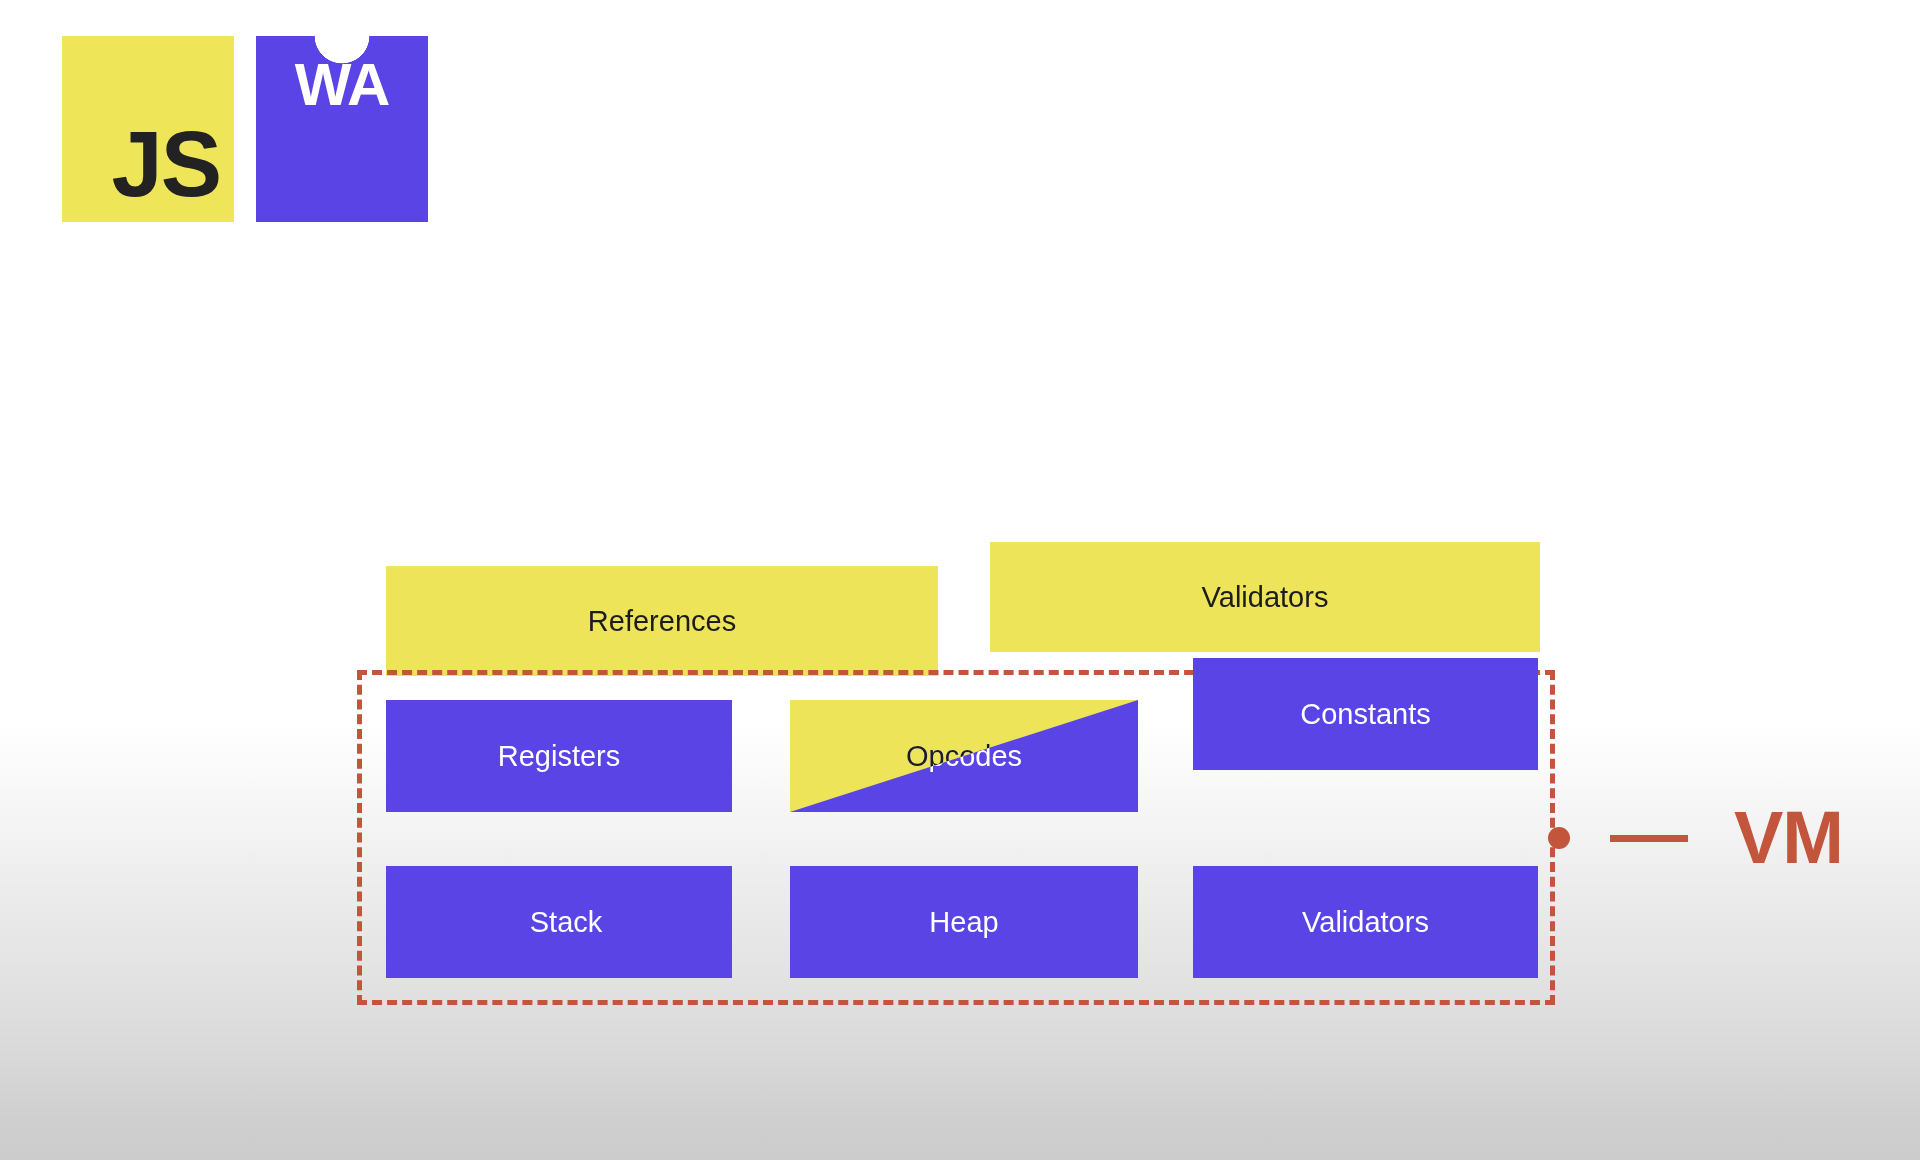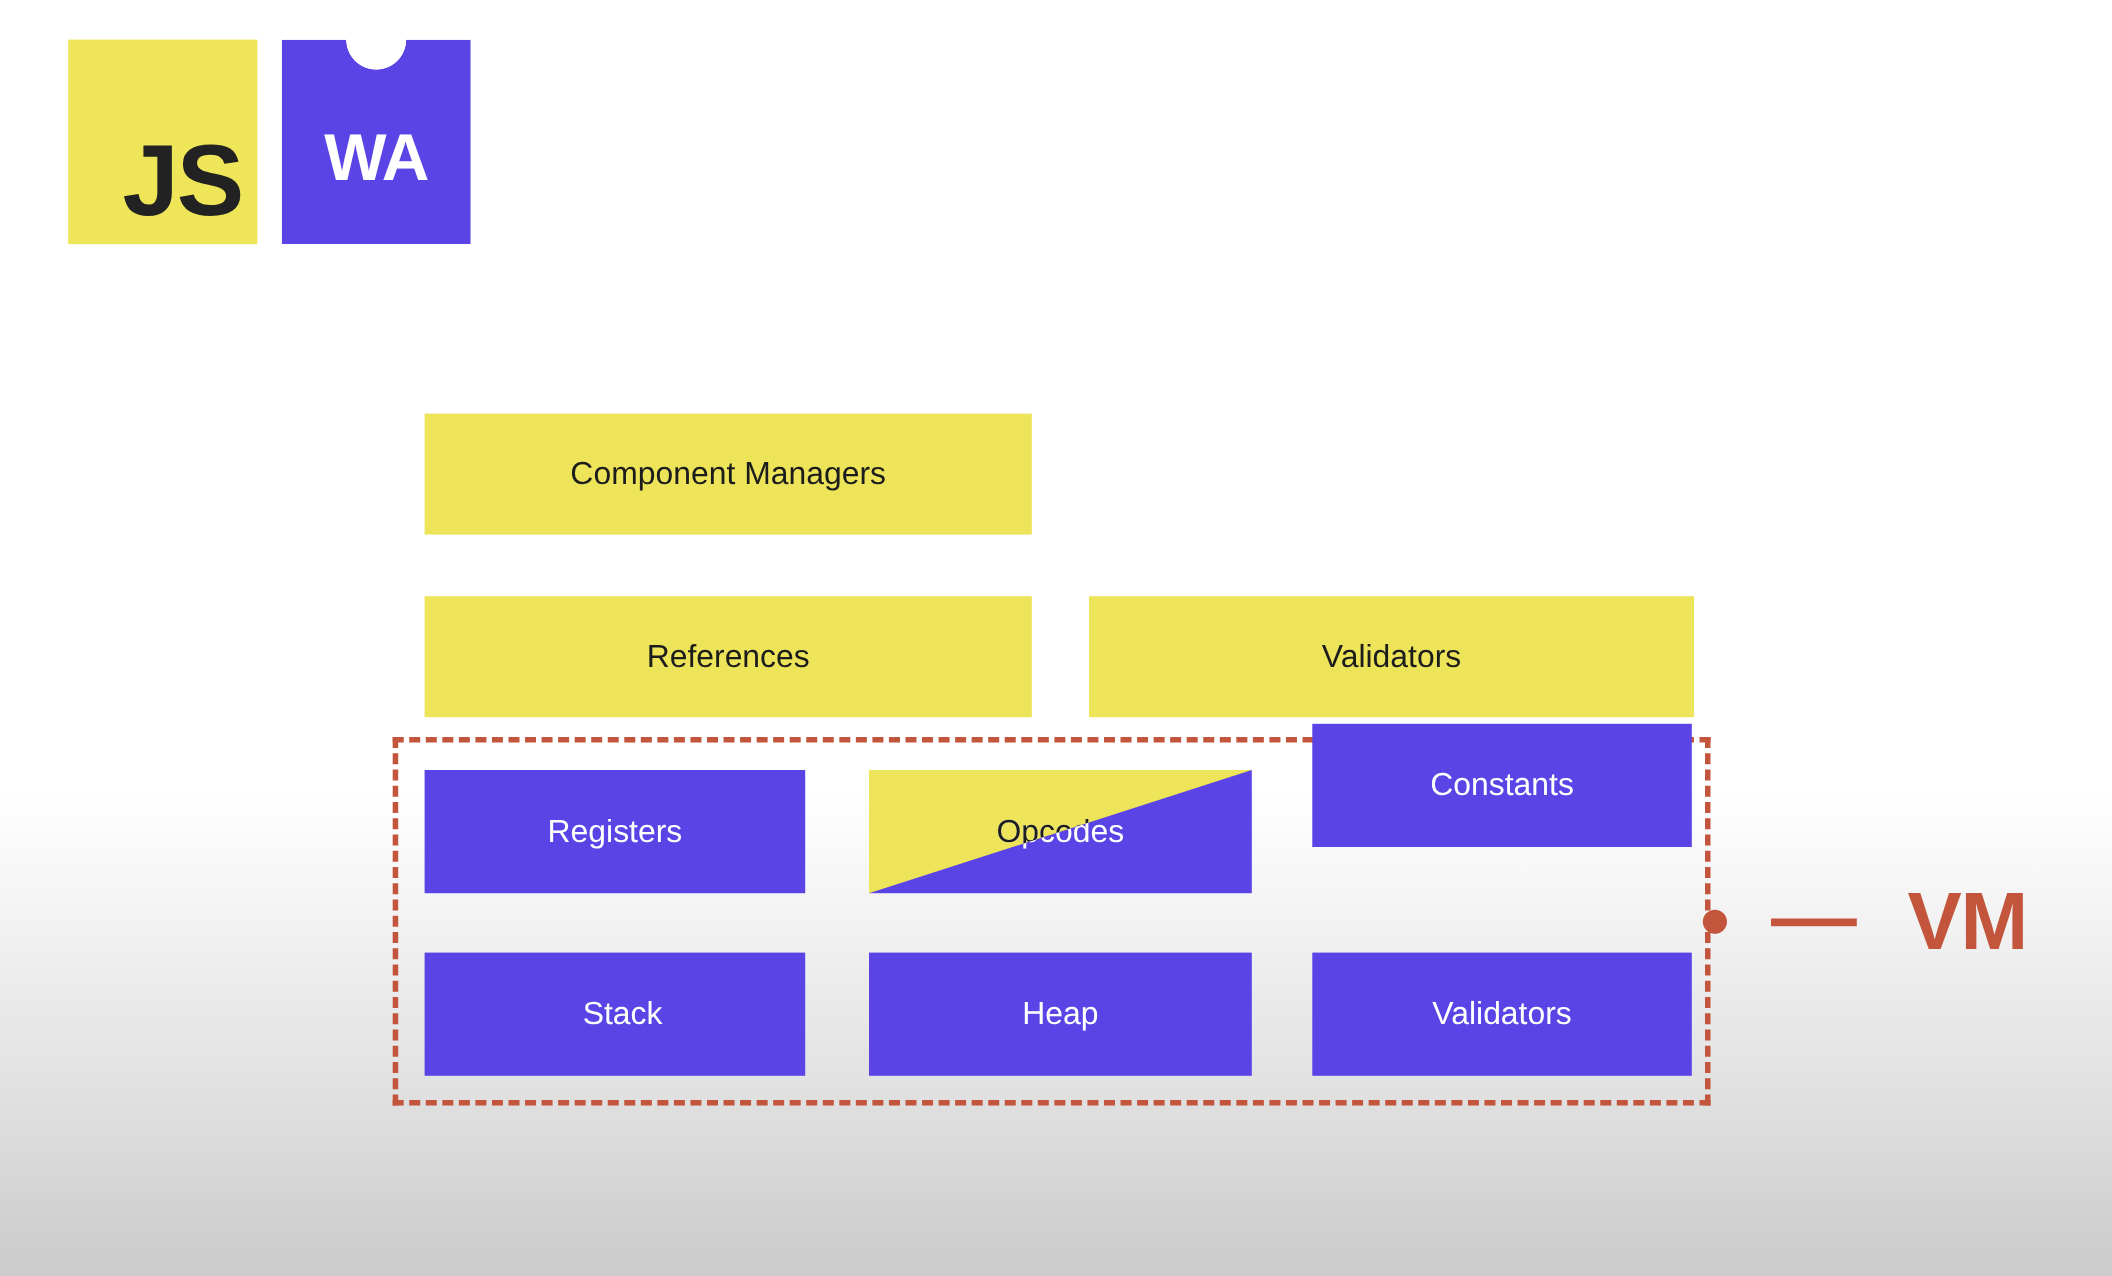--- a/index.html
+++ b/index.html
@@ -55,21 +55,21 @@
   .logo-js .logo-text {
     color: #222222;
     font-size: 92px;
     font-weight: bold;
     line-height: 0.9;
     letter-spacing: -2px;
     padding: 0 14px 16px 0;
   }
   .logo-wa {
     background: #5A44E6;
-    align-items: center;
+    align-items: flex-start;
     justify-content: center;
     
     -webkit-mask-image: radial-gradient(circle 27px at 50% 0%, transparent 0 27px, #000 27.6px);
     mask-image: radial-gradient(circle 27px at 50% 0%, transparent 0 27px, #000 27.6px);
   }
   .logo-wa .logo-text {
     color: #ffffff;
     font-size: 60px;
     font-weight: bold;
     letter-spacing: -1px;
@@ -94,21 +94,21 @@
   .box-purple {
     background: #5A44E6;
     color: #ffffff;
     justify-content: center;
   }
 
   
   #box-component-managers { left: 386px; top: 376px;  width: 552px; height: 110px; }
   #box-dom               { left: 990px; top: 376px;  width: 550px; height: 110px; }
   
-  #box-references        { left: 386px; top: 542px;  width: 552px; height: 110px; }
+  #box-references        { left: 386px; top: 566px;  width: 552px; height: 110px; }
   #box-validators        { left: 990px; top: 542px;  width: 550px; height: 110px; }
 
   
   #vm-container {
     position: absolute;
     left: 357px;
     top: 670px;
     width: 1198px;
     height: 335px;
     box-sizing: border-box;
@@ -191,23 +191,20 @@
 
   <div class="logo-row">
     <div class="logo logo-js">
       <span class="logo-text">JS</span>
     </div>
     <div class="logo logo-wa">
       <span class="logo-text">WA</span>
     </div>
   </div>
 
-  <div class="box box-yellow" id="box-component-managers">
-    <span>Component Managers</span>
-  </div>
 
 
   <div class="box box-yellow" id="box-references">
     <span>References</span>
   </div>
 
   <div class="box box-yellow" id="box-validators">
     <span>Validators</span>
   </div>
 

